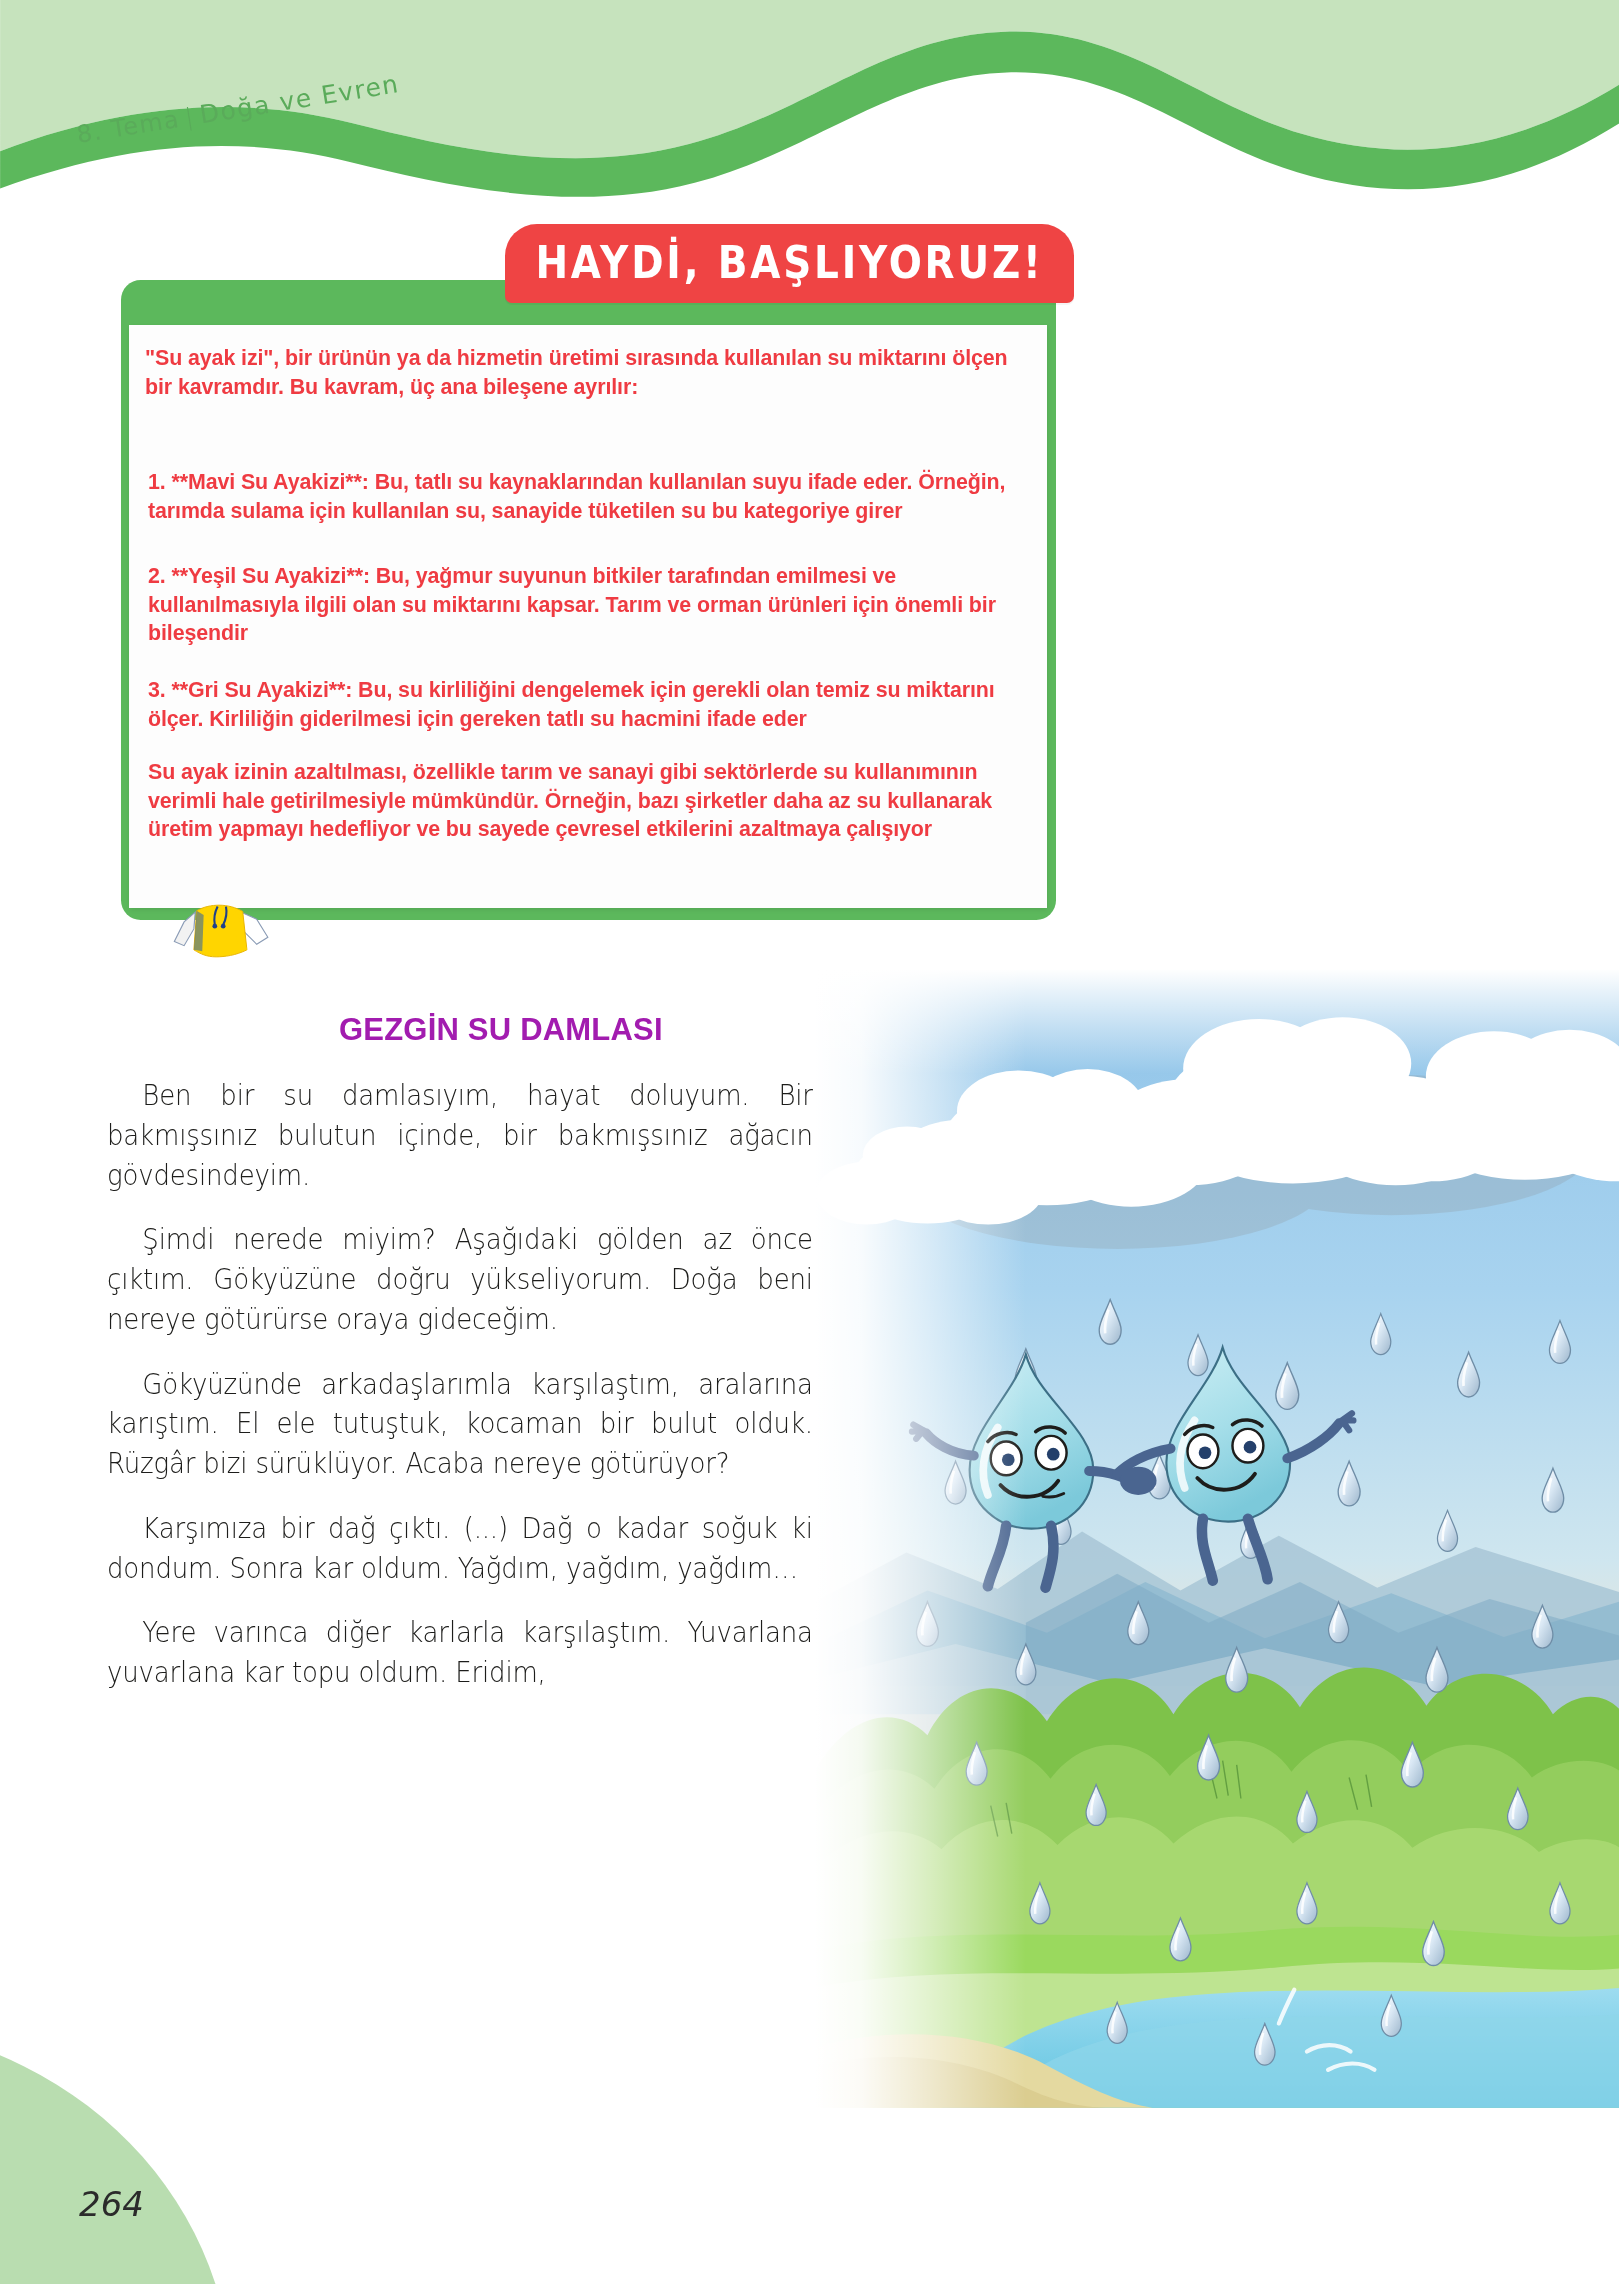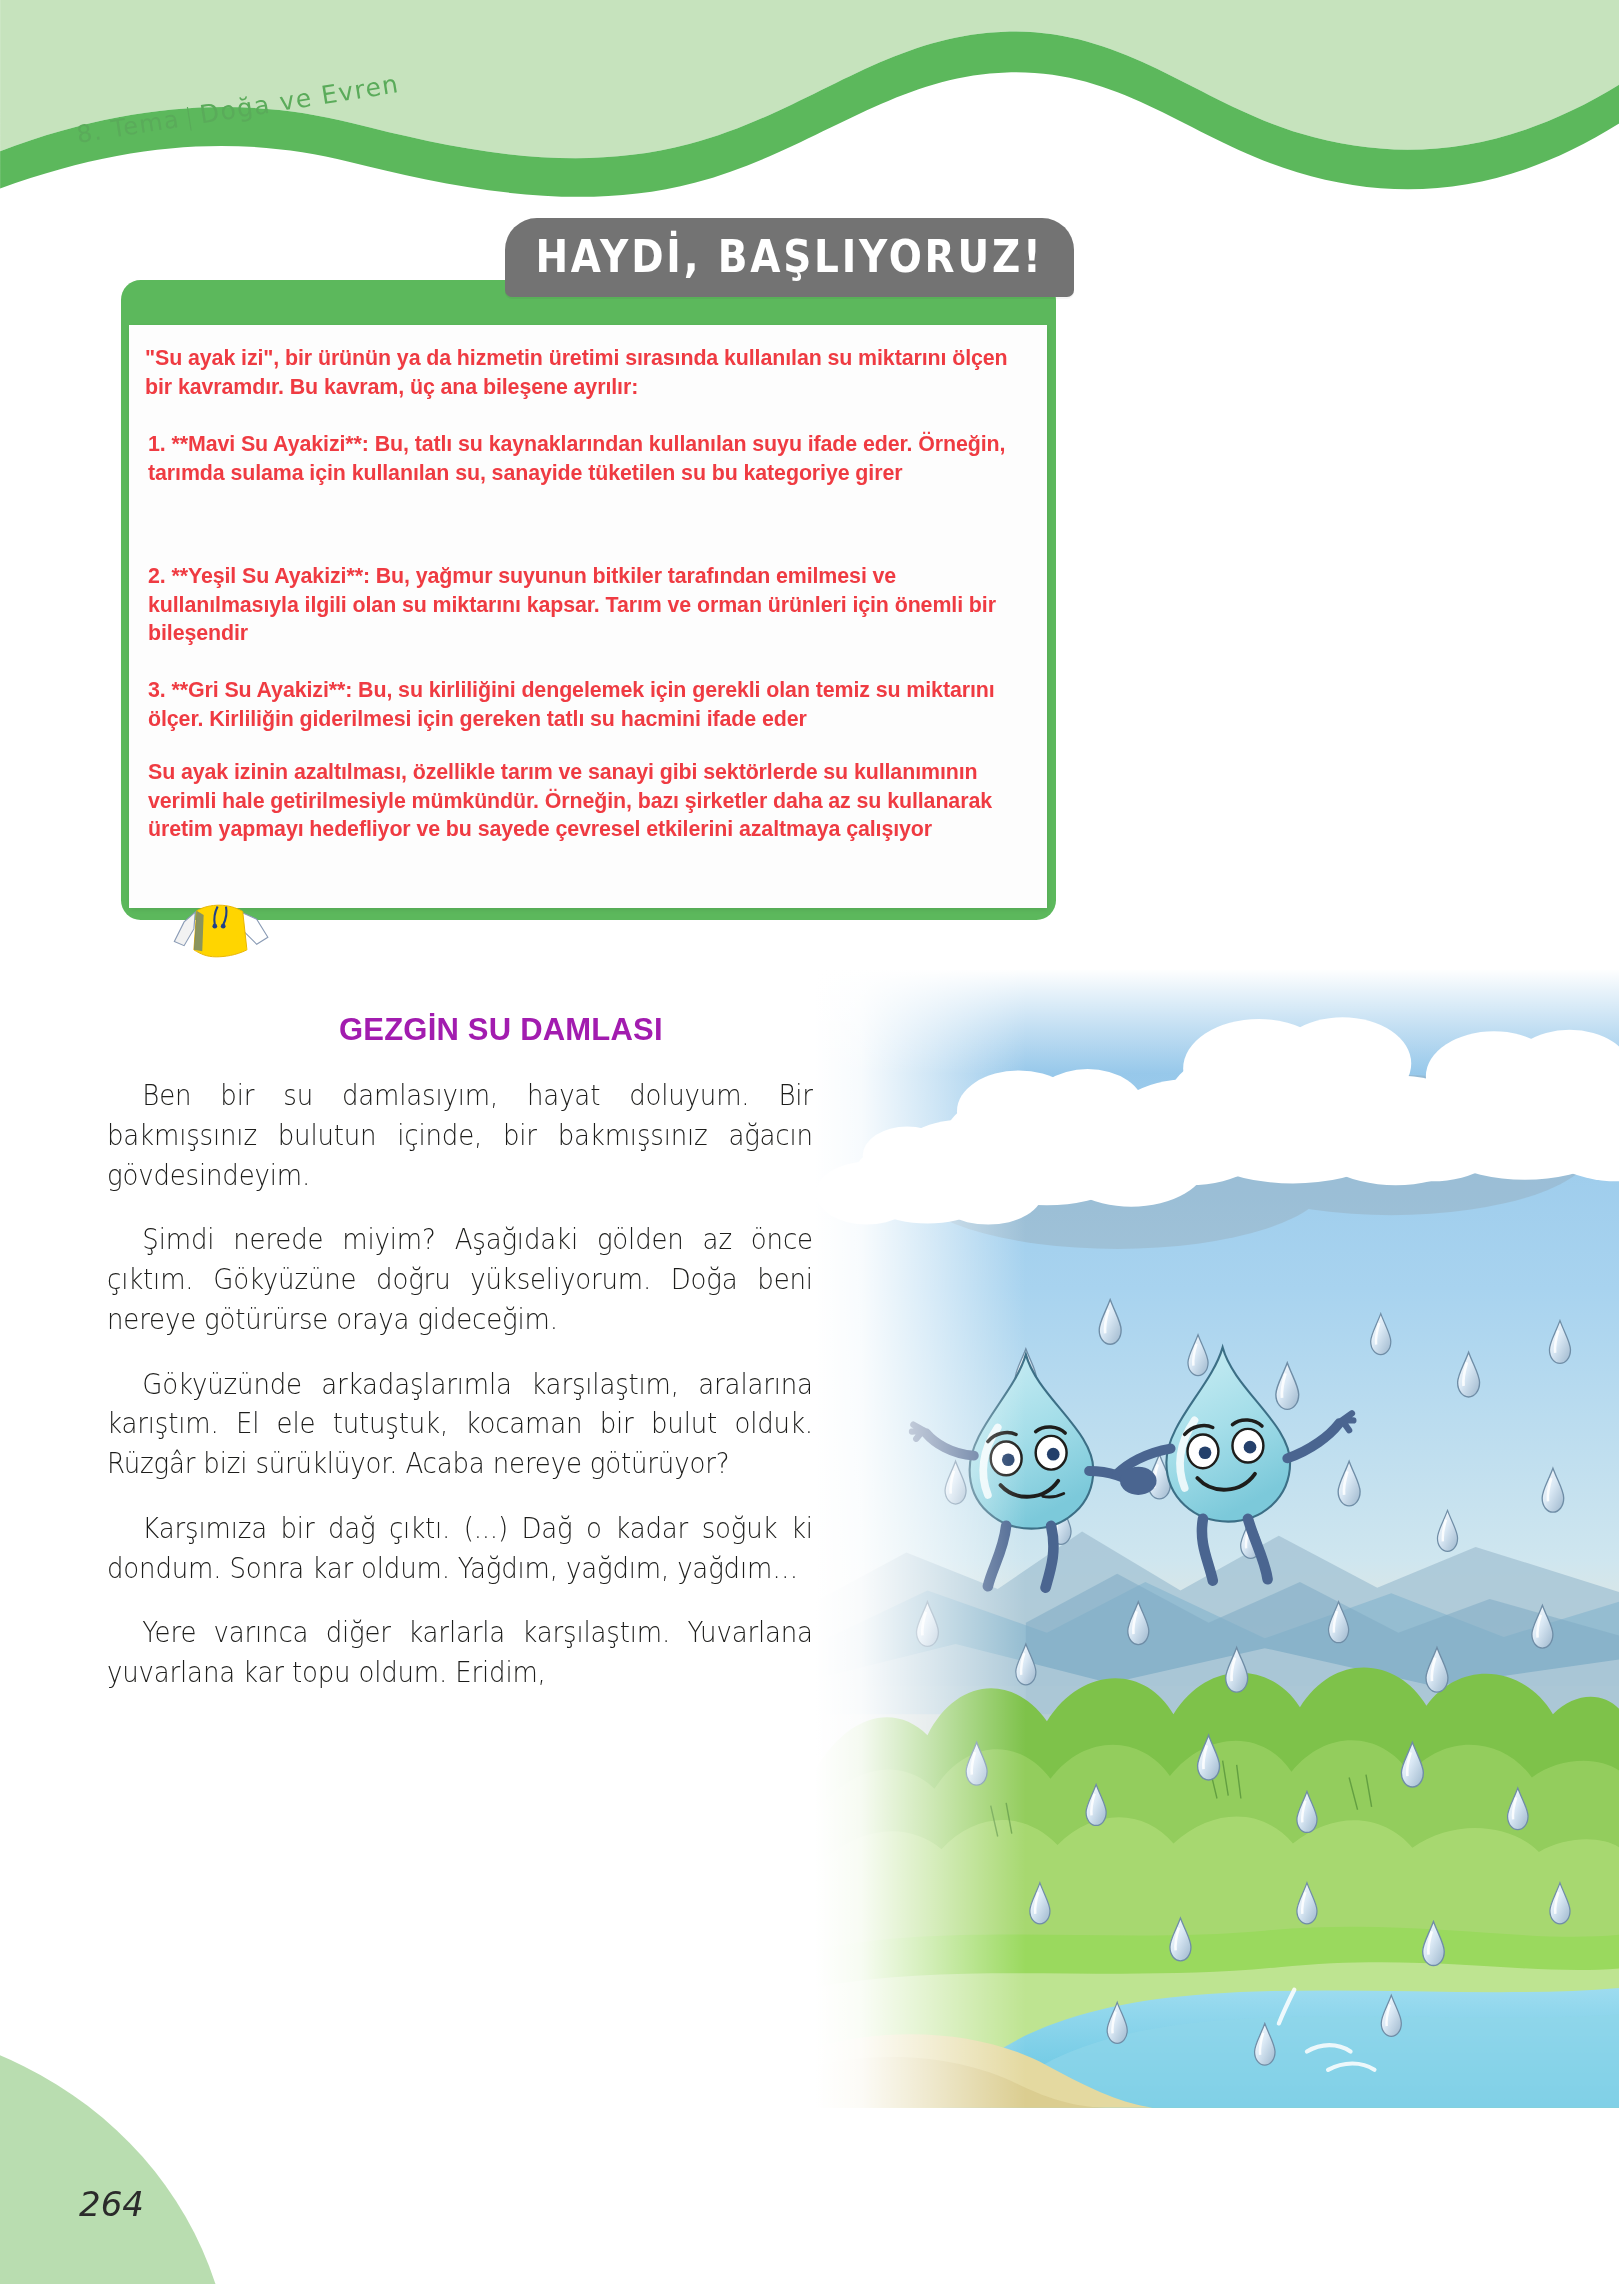--- a/index.html
+++ b/index.html
@@ -26,23 +26,23 @@
     letter-spacing:1.4px;
     white-space:nowrap;
     font-family:"DejaVu Sans", sans-serif;
   }
   .theme-label .sep{ padding:0 5.6px; font-weight:300; }
   .theme-label .sub{ font-size:25px; }
 
   
   .banner{
     position:absolute;
-    left:505px; top:218px;
+    left:505px; top:224px;
     width:569px; height:79px;
-    background:#737373;
+    background:#ef4444;
     border-radius:32px 32px 7px 7px;
     box-shadow:0 2.1px 0 rgba(0,0,0,.04);
     z-index:6;
   }
   .banner-text{
     position:absolute; left:0; right:0; top:15.5px;
     text-align:center;
     color:#ffffff;
     font-size:39px;
     font-weight:bold;
@@ -94,21 +94,21 @@
     position:absolute;
     z-index:5;
     color:#ef3b42;
     font-weight:bold;
     font-size:21.4px;
     line-height:1.34;
     font-family:"Liberation Sans", sans-serif;
     letter-spacing:-0.1px;
   }
   #redPara1{ left:145px; top:344px;  width:893px; }
-  #redPara2{ left:148px; top:430px;  width:891px; }
+  #redPara2{ left:148px; top:468px;  width:891px; }
   #redPara3{ left:148px; top:562px;  width:891px; }
   #redPara4{ left:148px; top:676px;  width:891px; }
   #redPara5{ left:148px; top:758px; width:891px; }
 
   
   .shirt{ position:absolute; left:163px; top:901px; width:112px; height:67px; z-index:5; }
 
   
   .illus{
     position:absolute;

